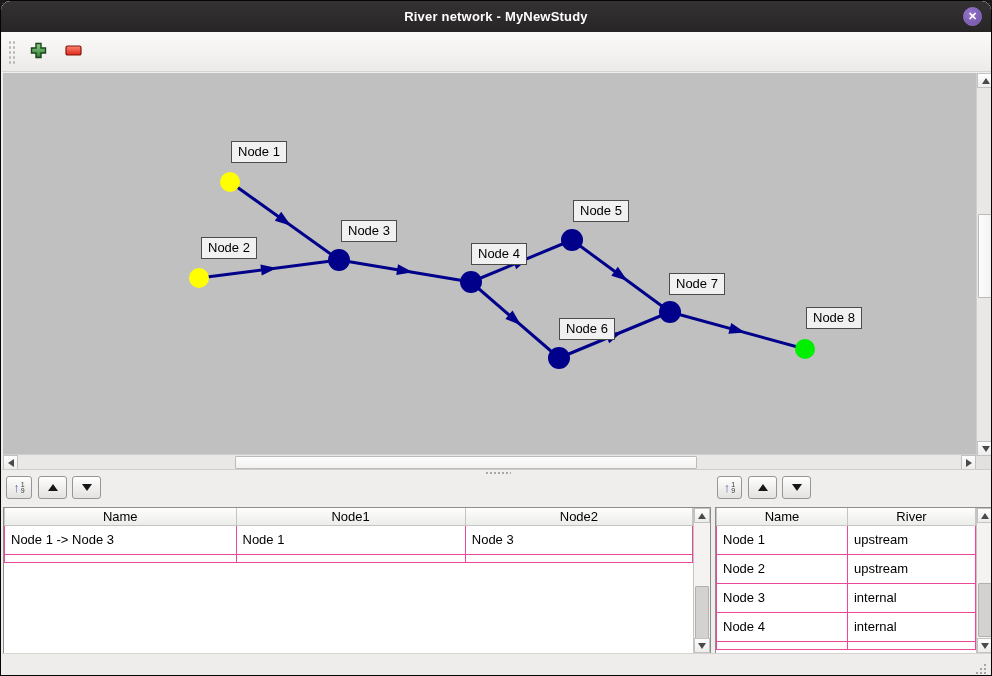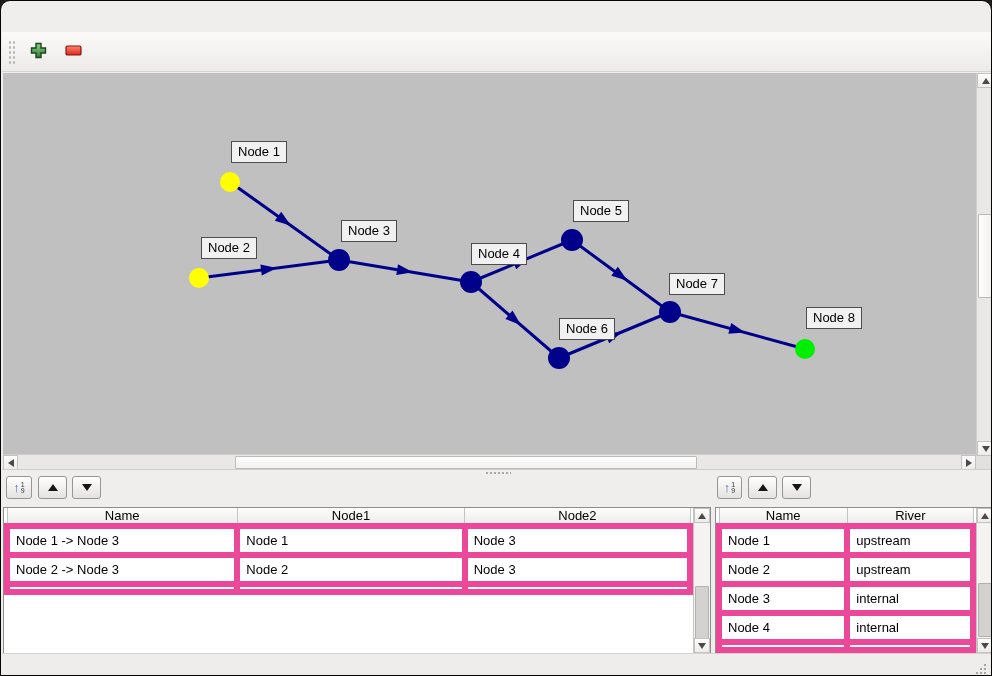--- a/index.html
+++ b/index.html
@@ -115,21 +115,21 @@
     border-collapse:collapse;table-layout:fixed;background:#fff;
     font-size:13px;color:#000;align-self:flex-start;
   }
   .table-wrap th{
     height:17px;font-weight:normal;text-align:center;
     background:linear-gradient(#fdfdfd,#ececea);
     border:1px solid #c6c4c2;border-top:none;padding:0;
     font-size:13px;
   }
   .table-wrap td{
-    height:29px;border:6px solid #ec4899;
+    height:29px;border:1px solid #ec4899;
     padding:0 0 0 6px;text-align:left;white-space:nowrap;overflow:hidden;
   }
   .table-wrap tr.partial td{height:8px;}
   .tscroll{position:relative;width:17px;background:#f4f3f2;border-left:1px solid #c6c4c2;}
   .tscroll .arrow{
     position:absolute;left:0;width:16px;height:15px;
     background:linear-gradient(#fdfdfd,#ececec);border:1px solid #c4c2c0;
     display:flex;align-items:center;justify-content:center;
   }
   .tscroll .arrow.up{top:0;}
@@ -144,20 +144,26 @@
     position:absolute;right:14px;bottom:10px;width:2px;height:2px;background:transparent;
     box-shadow:8px 0 0 #a9a6a2, 8px 4px 0 #a9a6a2, 8px 8px 0 #a9a6a2,
                4px 4px 0 #a9a6a2, 4px 8px 0 #a9a6a2, 0 8px 0 #a9a6a2;
   }
 </style>
 </head>
 <body>
 
 <div class="window">
 
+  <div class="titlebar">
+    <span class="title">River network - MyNewStudy</span>
+    <div class="close-btn">
+      <span>✕</span>
+    </div>
+  </div>
 
   <div class="toolbar">
     <div class="grip-v"></div>
     <button class="tbtn">
       <span>
         <svg width="17" height="17">
           <defs>
               <linearGradient id="gp" x1="0" y1="0" x2="0" y2="1">
             <stop offset="0" stop-color="#8ecf8b"></stop>
                 <stop offset="1" stop-color="#2e7d32"></stop>
@@ -280,25 +286,20 @@
               <th>Node1</th>
               <th>Node2</th>
             </tr>
           </thead>
         <tbody>
             <tr>
               <td>Node 1 -&gt; Node 3</td>
               <td>Node 1</td>
               <td>Node 3</td>
             </tr>
-            <tr>
-              <td>Node 2 -&gt; Node 3</td>
-              <td>Node 2</td>
-              <td>Node 3</td>
-            </tr>
             <tr class="partial">
               <td></td>
               <td></td>
               <td></td>
             </tr>
           </tbody>
       </table>
       <div class="tscroll">
         <div class="arrow up">
             <div class="tri-up"></div>

